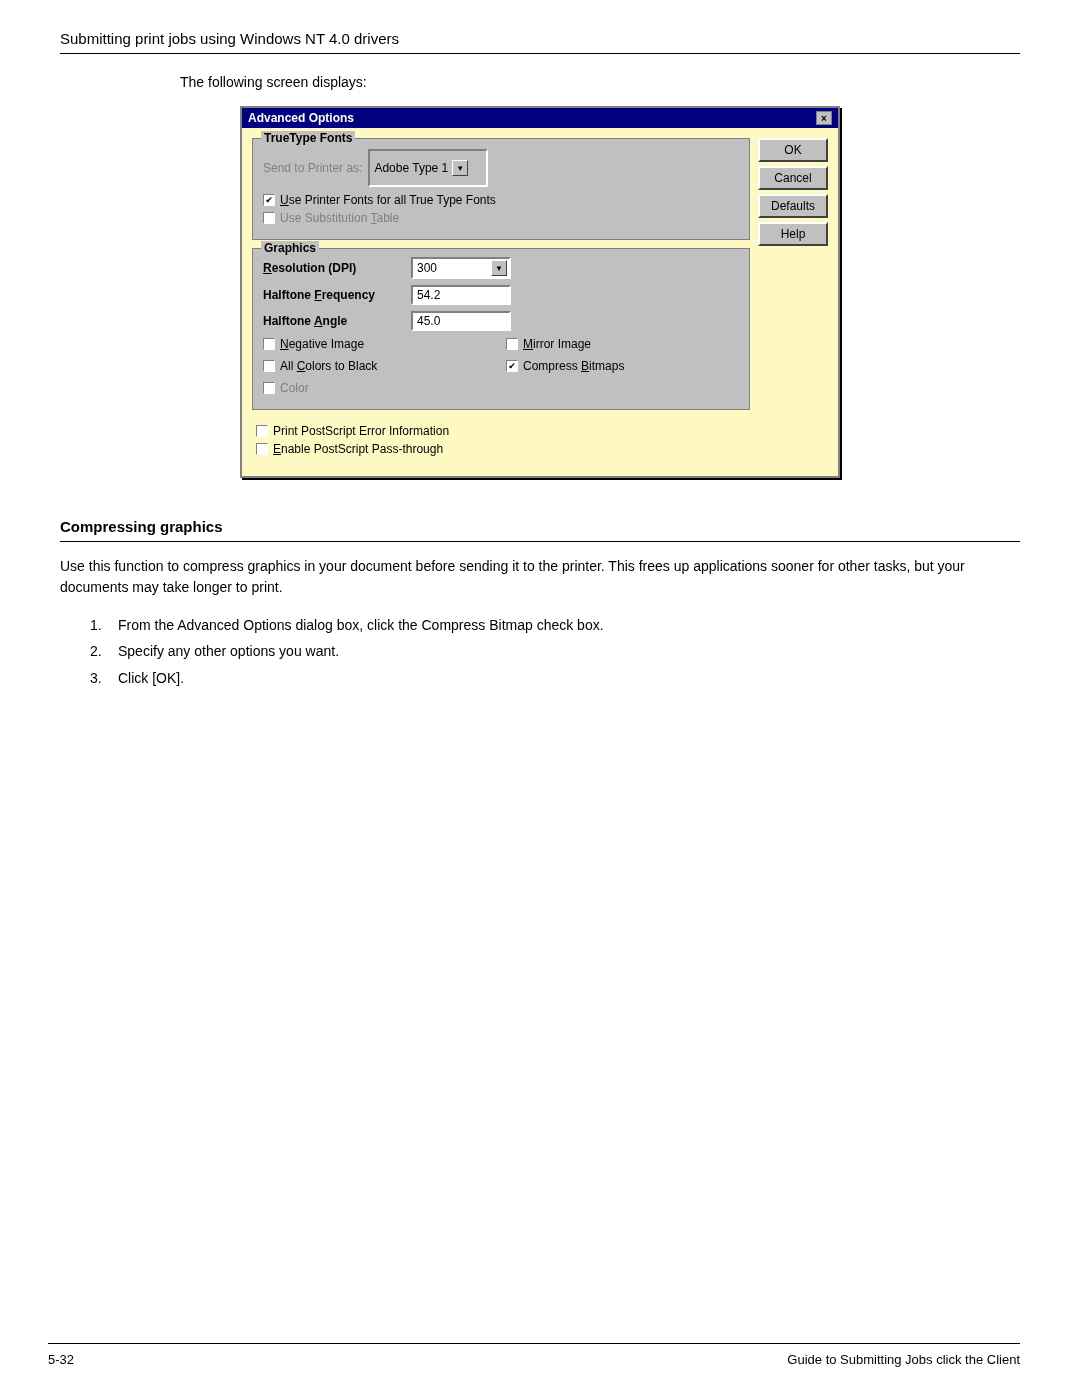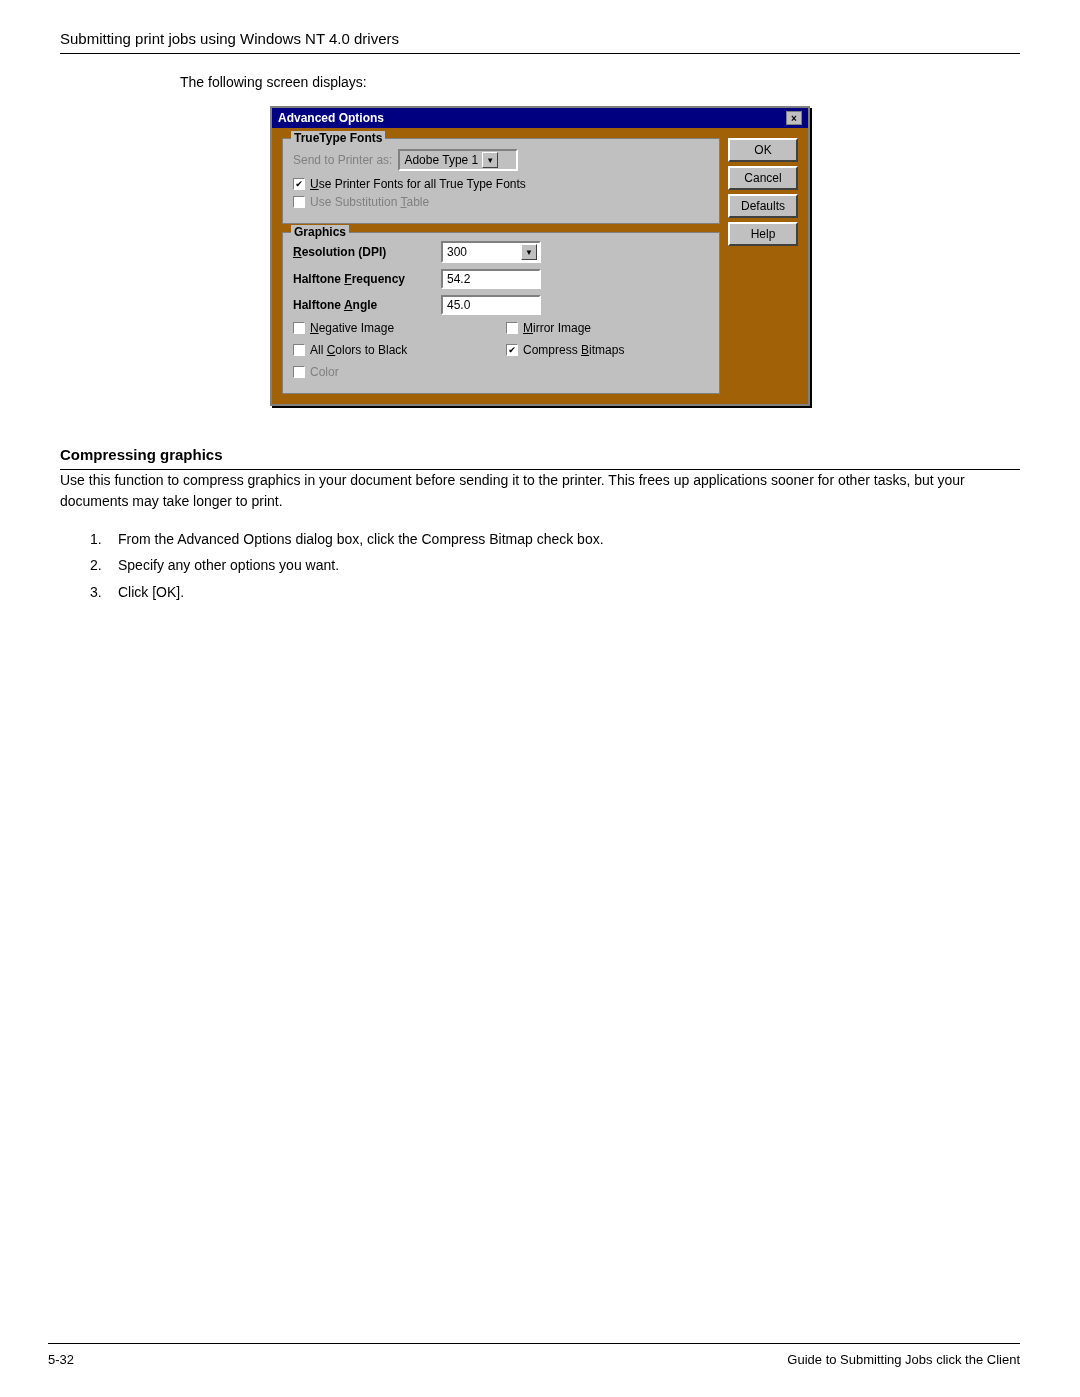--- a/index.html
+++ b/index.html
@@ -41,22 +41,22 @@
     }
 
     
     .dialog-wrapper {
       display: flex;
       justify-content: center;
       margin-bottom: 30px;
     }
 
     .dialog {
-      width: 540px;
-      background: #a16207;
+      width: 600px;
+      background: #fef9c3;
       border: 2px solid #808080;
       box-shadow: 2px 2px 0 #000;
       font-family: 'MS Sans Serif', Arial, sans-serif;
       font-size: 12px;
     }
 
     .dialog-titlebar {
       background: #000080;
       color: #fff;
       padding: 3px 6px;
@@ -151,21 +151,21 @@
     }
 
     .dropdown-field {
       display: flex;
       align-items: center;
       background: #c0c0c0;
       border-top: 2px solid #808080;
       border-left: 2px solid #808080;
       border-right: 2px solid #ffffff;
       border-bottom: 2px solid #ffffff;
-      padding: 1px 4px;
+      padding: 9px 4px;
       font-size: 12px;
       min-width: 120px;
       gap: 4px;
     }
 
     .dropdown-arrow {
       background: #c0c0c0;
       border-top: 1px solid #ffffff;
       border-left: 1px solid #ffffff;
       border-right: 1px solid #404040;
@@ -297,20 +297,21 @@
       padding: 6px 4px;
     }
 
     .underline-char {
       text-decoration: underline;
     }
 
     
     .section-heading-rule {
       margin-top: 10px;
+      margin-bottom: 14px;
     }
 
     .section-heading-rule hr {
       border: none;
       border-top: 1px solid #000;
       margin-top: 6px;
     }
 
     .section-heading {
       font-weight: bold;
@@ -439,20 +440,30 @@
                 <div class="win-checkbox checkbox-checked"></div>
                 <span>Compress <span class="underline-char">B</span>itmaps</span>
               </div>
               <div class="checkbox-row disabled">
                 <div class="win-checkbox"></div>
                 <span style="color:#808080;">Color</span>
               </div>
             </div>
           </div>
 
+          <div class="postscript-section">
+            <div class="checkbox-row">
+              <div class="win-checkbox"></div>
+              <span>Print PostScript Error Information</span>
+            </div>
+            <div class="checkbox-row">
+              <div class="win-checkbox"></div>
+              <span><span class="underline-char">E</span>nable PostScript Pass-through</span>
+            </div>
+          </div>
 
         </div>
 
         <div class="dialog-buttons">
           <button class="win-btn">OK</button>
           <button class="win-btn">Cancel</button>
           <button class="win-btn">Defaults</button>
           <button class="win-btn">Help</button>
         </div>
 

